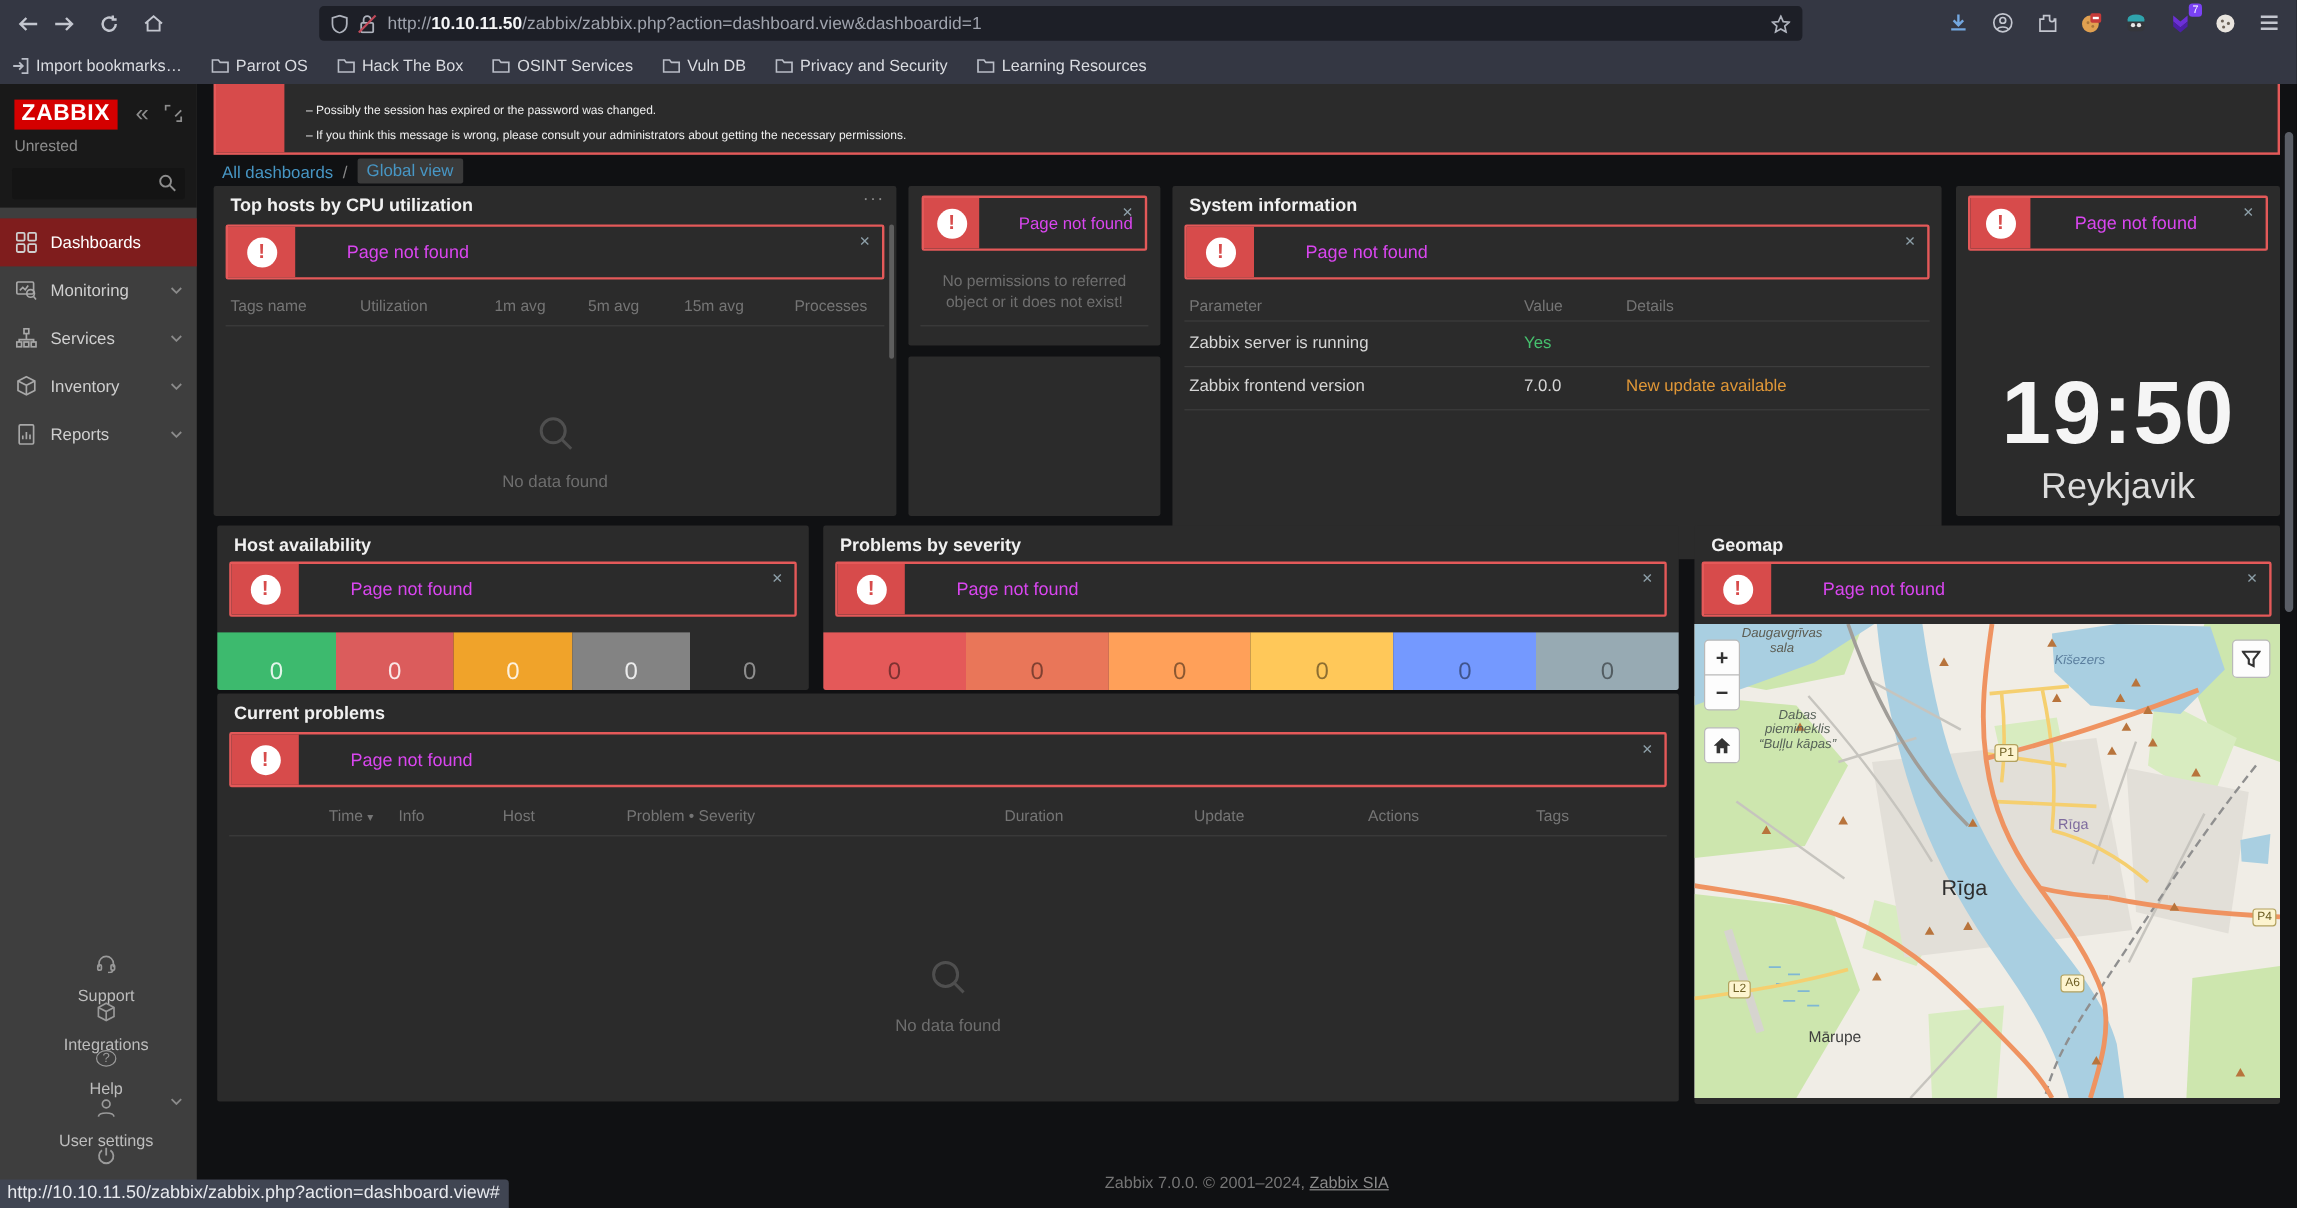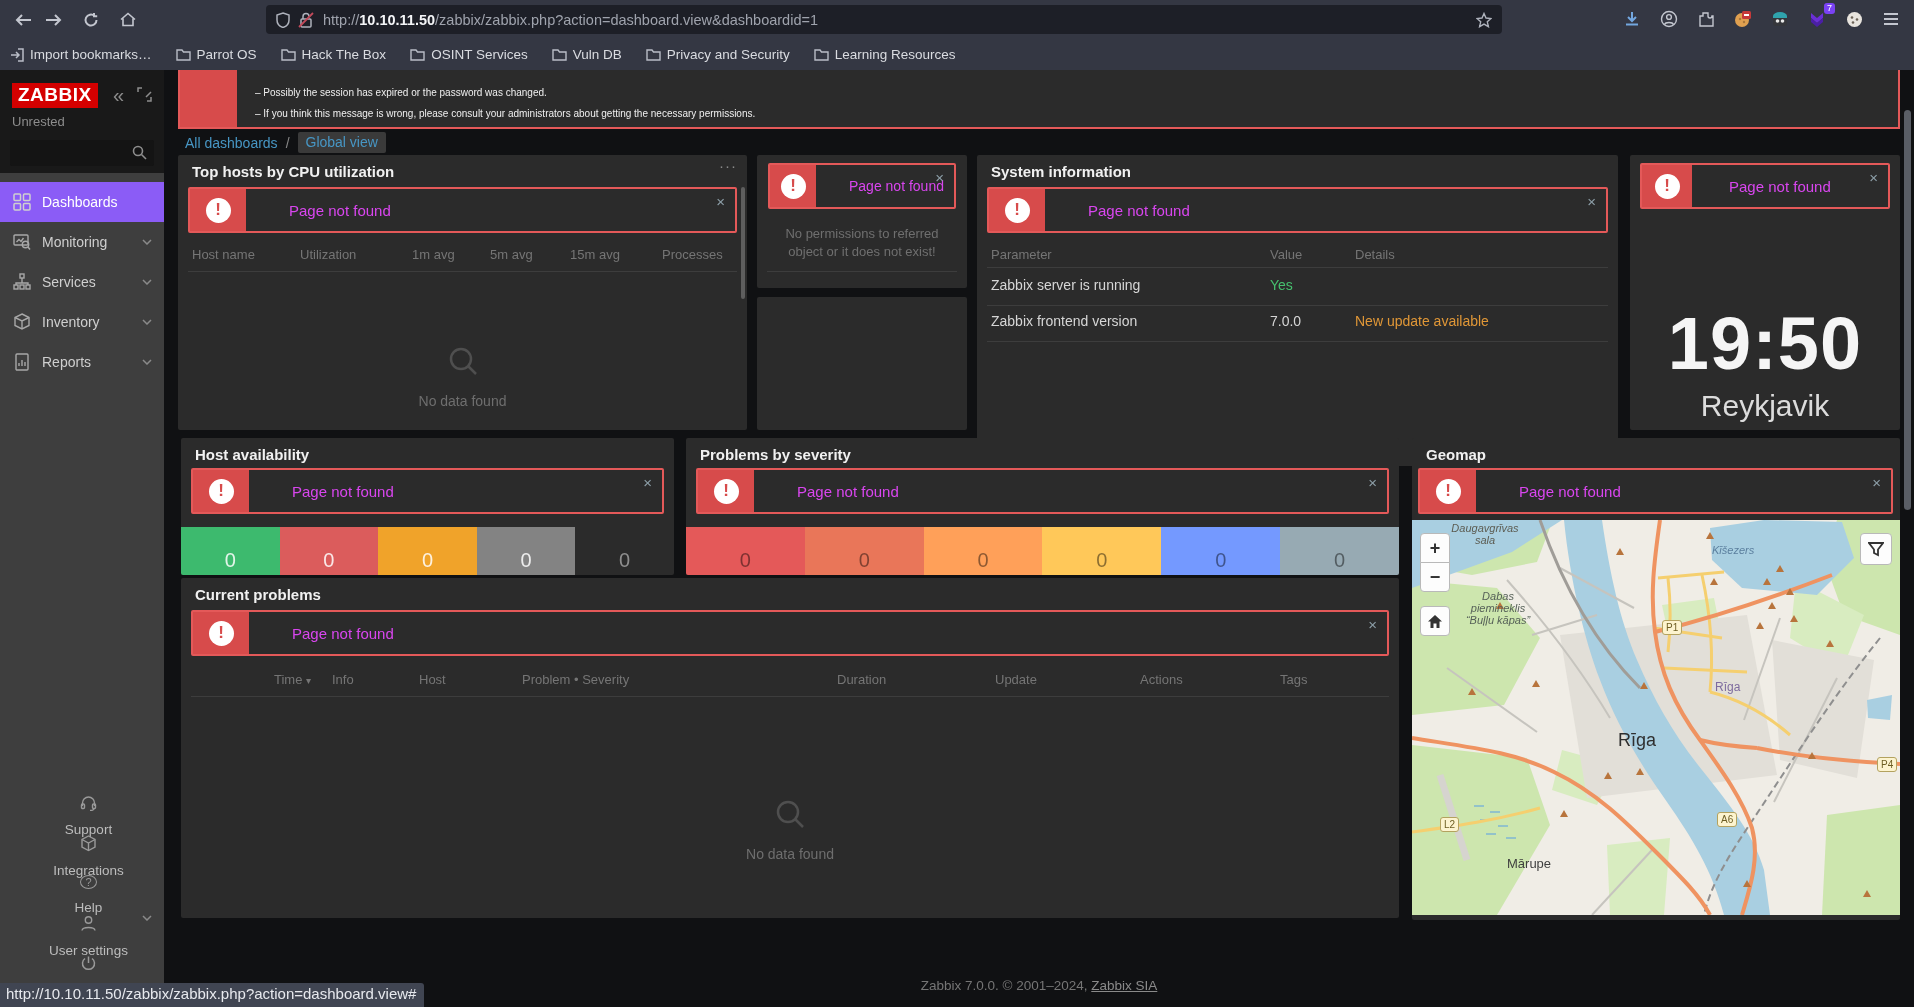--- a/index.html
+++ b/index.html
@@ -26,21 +26,21 @@
   
   #sidebar { position:absolute; left:0; top:0; width:164px; height:937px; background:#3e3e3e; z-index:20; }
   #sb-head { position:absolute; top:0; left:0; right:0; height:103px; background:#191919; }
   #logo { position:absolute; left:12px; top:13px; background:#d40000; color:#fff; font-weight:bold; font-size:19px; letter-spacing:.5px; padding:1px 6px 2px; }
   #collapse { position:absolute; right:40px; top:14px; color:#8d8d8d; font-size:20px; }
   #expand { position:absolute; right:12px; top:17px; }
   #server-name { position:absolute; left:12px; top:44px; color:#8d8d8d; font-size:13px; }
   #sb-search { position:absolute; left:10px; top:70px; width:144px; height:26px; background:#141414; border:none; border-radius:2px; color:#ddd; padding:0 26px 0 8px; font-size:13px; outline:none; }
   #sb-search-ic { position:absolute; left:132px; top:75px; }
   .sb-item { position:absolute; left:0; width:164px; height:40px; display:flex; align-items:center; gap:11px; padding-left:13px; color:#cfcfcf; font-size:14px; cursor:pointer; }
-  .sb-item.sel { background:#8b5cf6; color:#fff; }
+  .sb-item.sel { background:#7f1d1d; color:#fff; }
   .sb-item .chev { position:absolute; right:12px; }
   .sb-foot { color:#bdbdbd; font-size:13.5px;flex-direction:column; }
   .ic18 svg { display:block; }
 
   
   .widget { position:absolute; background:#2b2b2b; border-radius:2px; overflow:hidden; }
   .wtitle { position:absolute; left:14px; top:8px; font-size:15px; font-weight:bold; color:#f1f1f1; white-space:nowrap; }
   .wmenu { position:absolute; right:10px; top:2px; color:#8b8b8b; font-size:15px; letter-spacing:1px; cursor:pointer; }
   .errbox { position:absolute; border:2px solid #e45959; background:#2b2b2b; border-radius:2px; display:flex; }
   .err-side { width:56px; background:#d74b4b; display:flex; align-items:center; justify-content:center; flex:none; }
@@ -255,21 +255,21 @@
   <div class="widget" style="left:178px;top:85px;width:569px;height:275px">
     <div class="wtitle">Top hosts by CPU utilization</div>
     <div class="wmenu">···</div>
     <div class="errbox" style="left:10px;top:32px;width:549px;height:46px">
       <div class="err-side">
           <div class="err-circle">!</div>
         </div>
       <div class="err-text">Page not found</div>
       <div class="err-close">×</div>
     </div>
-    <div class="thead" style="left:14px;top:92px">Host name</div>
+    <div class="thead" style="left:14px;top:92px">Tags name</div>
     <div class="thead" style="left:122px;top:92px">Utilization</div>
     <div class="thead" style="left:234px;top:92px">1m avg</div>
     <div class="thead" style="left:312px;top:92px">5m avg</div>
     <div class="thead" style="left:392px;top:92px">15m avg</div>
     <div class="thead" style="left:484px;top:92px">Processes</div>
     <div class="divider" style="top:116px"></div>
     <div class="nodata" style="left:0;right:0;top:188px">
       <svg width="36" height="36" style="margin:0 auto" fill="none" stroke="#4f4f4f" stroke-width="2.5">
           <circle cx="16" cy="16" r="10"></circle>
           <path d="M23 23 L31 31"></path>

